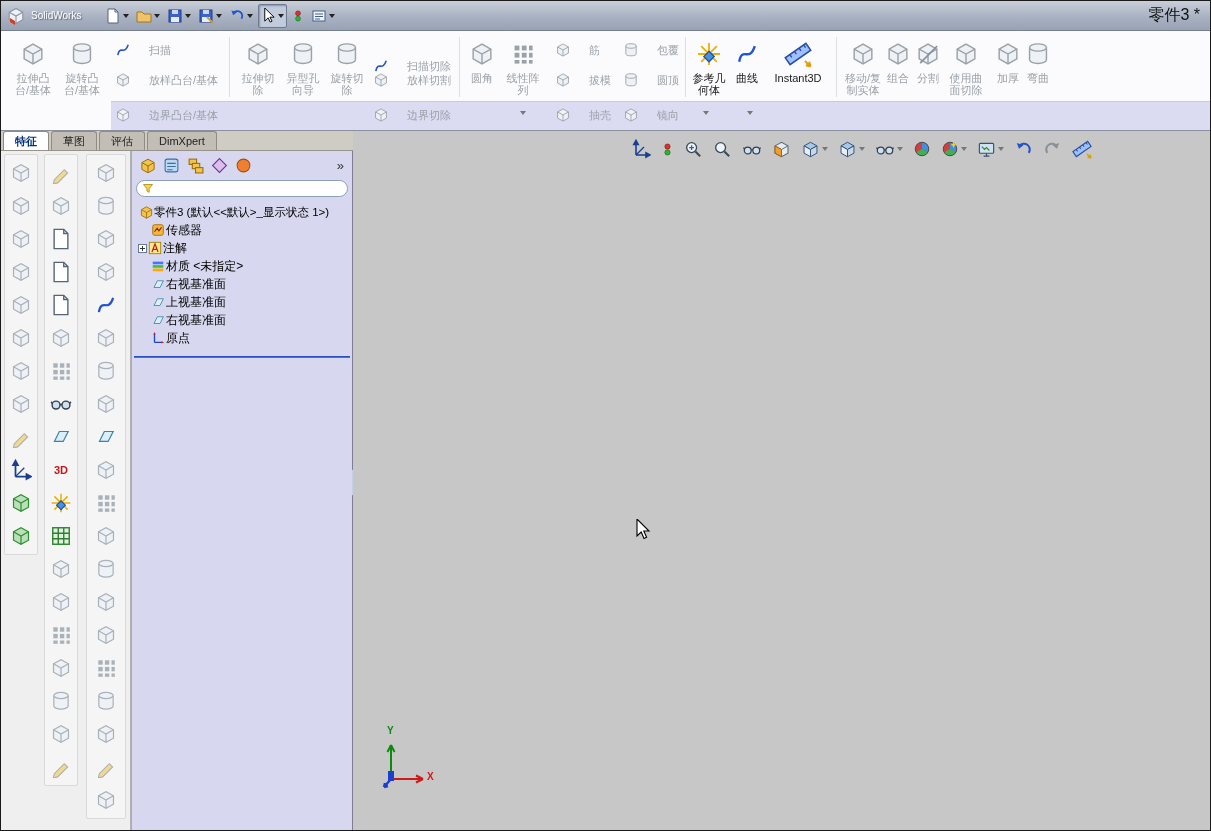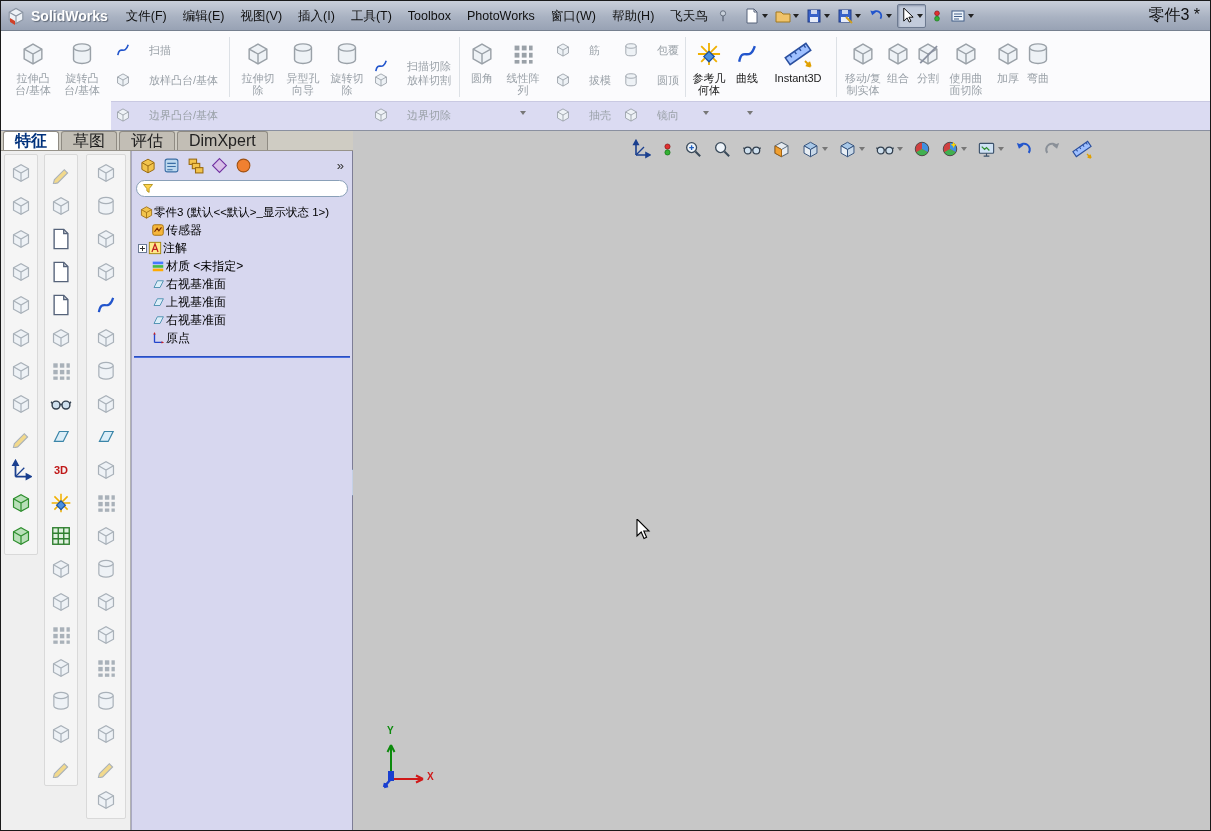--- a/index.html
+++ b/index.html
@@ -3,21 +3,21 @@
 <meta charset="utf-8">
 <style>
   *{box-sizing:border-box;margin:0;padding:0}
   body{font-family:"Liberation Sans","DejaVu Sans",sans-serif;background:#666}
   #app{position:relative;width:1211px;height:831px;background:#c7c7c7;overflow:hidden;border:1px solid #1a1a1a}
 
   
   .titlebar{position:absolute;left:0;top:0;width:100%;height:30px;display:flex;align-items:center;
     background:linear-gradient(180deg,#c9cfda 0%,#a9b2c2 55%,#98a2b4 100%);border-bottom:1px solid #76808f}
   .logo{display:flex;align-items:center;gap:5px;padding:0 10px 0 5px}
-  .logo-text{color:#fff;font-weight:bold;font-size:14px;text-shadow:1px 1px 1px #5d6675}
+  .logo-text{color:#fff;font-weight:normal;font-size:10px;text-shadow:1px 1px 1px #5d6675}
   .menubar{display:flex;align-items:center;height:100%}
   .menu-item{padding:0 8px;font-size:12.5px;color:#101010;line-height:28px;cursor:default}
   .qtb{display:flex;align-items:center;gap:3px;margin-left:12px}
   .qtb-btn{display:flex;align-items:center;padding:2px;height:24px;border-radius:2px}
   .qtb-btn.sunken{border:1px solid #6d7a90;background:#c2cbdb;box-shadow:inset 1px 1px 2px #8893a8}
   .dd{width:0;height:0;border-left:3.5px solid transparent;border-right:3.5px solid transparent;border-top:4px solid #222;margin-left:2px}
   .dd.gray{border-top-color:#777}
   .doc-title{margin-left:auto;padding-right:10px;font-size:16px;color:#101010;white-space:nowrap}
 
   
@@ -27,21 +27,21 @@
   .rbl{position:absolute;top:8px;width:48px;display:flex;flex-direction:column;align-items:center;
        font-size:11px;line-height:12px;color:#9aa1a8;text-align:center;cursor:default}
   .rbl .ic{width:32px;height:30px;display:flex;align-items:center;justify-content:center;margin-bottom:3px}
   .rbl.en{color:#1a1a1a}
   .rbs{position:absolute;height:22px;display:flex;align-items:center;font-size:11px;color:#9aa1a8;gap:16px;cursor:default}
   .rbs .ic{width:20px;height:18px;display:flex;align-items:center;justify-content:center}
   .strip-dd{position:absolute;top:80px}
 
   
   .tabbar{position:absolute;left:0;top:130px;width:352px;height:20px;background:#cfccc3;display:flex;align-items:flex-end;border-bottom:1px solid #97938a}
-  .tab{height:19px;padding:0 11px;font-size:16px;display:flex;align-items:center;background:#c2beb5;
+  .tab{height:19px;padding:0 11px;font-size:11px;display:flex;align-items:center;background:#c2beb5;
        border:1px solid #8f8b83;border-bottom:none;border-radius:3px 3px 0 0;margin-left:2px;color:#222;cursor:default}
   .tab.active{background:#fff;font-weight:bold;color:#00317c}
 
   
   .lefttools{position:absolute;left:0;top:150px;width:130px;bottom:0;background:#efefef;border-right:1px solid #b2b2b2}
   .lcol{position:absolute;top:3px;display:flex;flex-direction:column;gap:7px;align-items:center;
         background:#f5f5f5;border:1px solid #d9d9d9;border-radius:2px;padding:5px 0}
   .licon{width:26px;height:26px;display:flex;align-items:center;justify-content:center;color:#a9b1b9}
   .licon-3d{font-size:11px;font-weight:bold;color:#c01818;width:26px;height:26px;display:flex;align-items:center;justify-content:center}
 
@@ -212,35 +212,20 @@
 
 <div id="app">
 
   <div class="titlebar">
     <div class="logo">
       <svg width="20" height="20" viewBox="0 0 20 20" style="color:#8a94a2">
         <use href="#sym-cube"></use>
         <path d="M4 12 l5 3 v4 l-5 -3 z" fill="#d04028"></path>
       </svg>
       <span class="logo-text">SolidWorks</span>
-    </div>
-    <div class="menubar">
-      <span class="menu-item">文件(F)</span>
-      <span class="menu-item">编辑(E)</span>
-      <span class="menu-item">视图(V)</span>
-      <span class="menu-item">插入(I)</span>
-      <span class="menu-item">工具(T)</span>
-      <span class="menu-item">Toolbox</span>
-      <span class="menu-item">PhotoWorks</span>
-      <span class="menu-item">窗口(W)</span>
-      <span class="menu-item">帮助(H)</span>
-      <span class="menu-item">飞天鸟</span>
-      <svg width="14" height="14" viewBox="0 0 16 16">
-          <use href="#sym-pin"></use>
-        </svg>
     </div>
     <div class="qtb">
       <span class="qtb-btn">
         <svg width="16" height="16" viewBox="0 0 16 16">
             <use href="#sym-page"></use>
           </svg>
           <span class="dd"></span>
       </span>
       <span class="qtb-btn">
         <svg width="16" height="16" viewBox="0 0 16 16">

